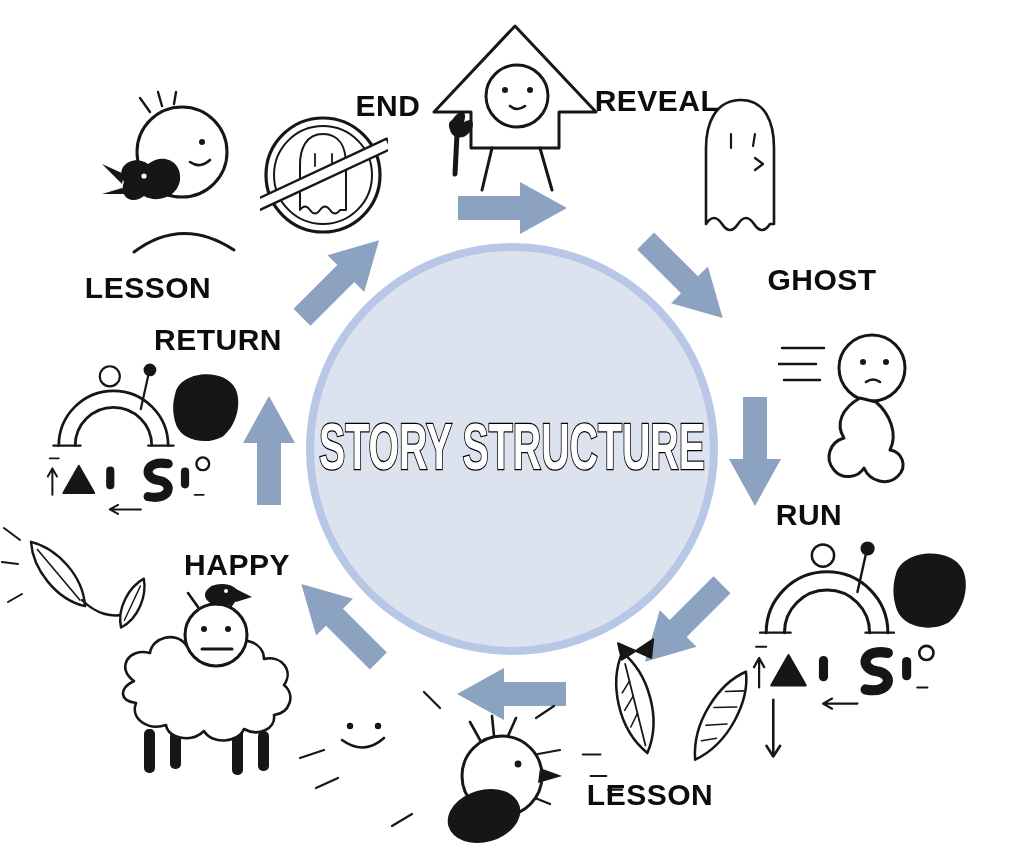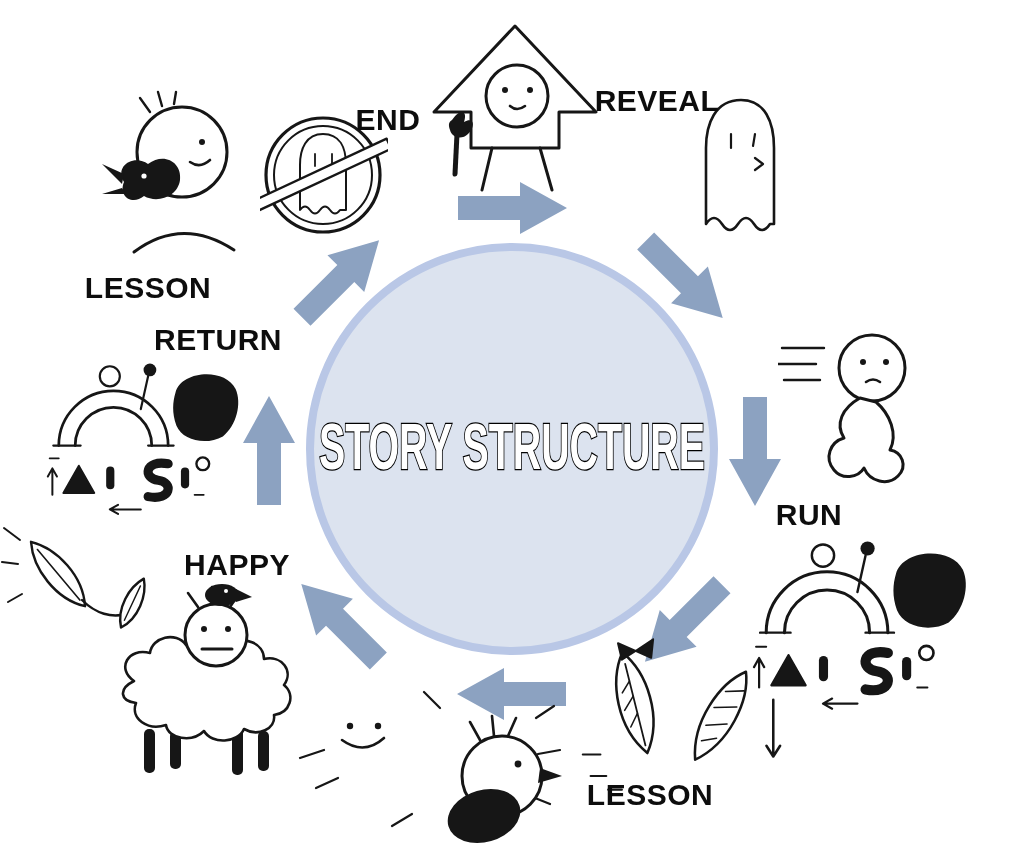--- a/index.html
+++ b/index.html
@@ -194,20 +194,21 @@
       <circle cx="63" cy="65" r="49" stroke-width="2"></circle>
       <path d="M63 24 C46 24 40 39 40 55 L40 100 Q45 93 50 100 Q55 107 60 100 Q65 93 70 100 Q75 107 80 100 L86 100 L86 55 C86 38 80 24 63 24 Z" fill="#fff" stroke-width="2"></path>
       <path d="M55 44 V56 M72 44 V54" stroke-width="1.8"></path>
       <g transform="rotate(-25 63 65)">
         <rect x="-10" y="59" width="146" height="11" fill="#fff" stroke="#161616" stroke-width="2.4"></rect>
       </g>
     </g>
   </svg>
 
   <div class="stage-label" style="left:657px;top:84px">REVEAL</div>
+  <div class="stage-label" style="left:822px;top:263px">GHOST</div>
   <div class="stage-label" style="left:809px;top:498px">RUN</div>
   <div class="stage-label" style="left:650px;top:778px">LESSON</div>
   <div class="stage-label" style="left:237px;top:548px">HAPPY</div>
   <div class="stage-label" style="left:218px;top:323px">RETURN</div>
   <div class="stage-label" style="left:148px;top:271px">LESSON</div>
-  <div class="stage-label" style="left:388px;top:103px">END</div>
+  <div class="stage-label" style="left:388px;top:89px">END</div>
 
 </div>
 
 </body></html>

